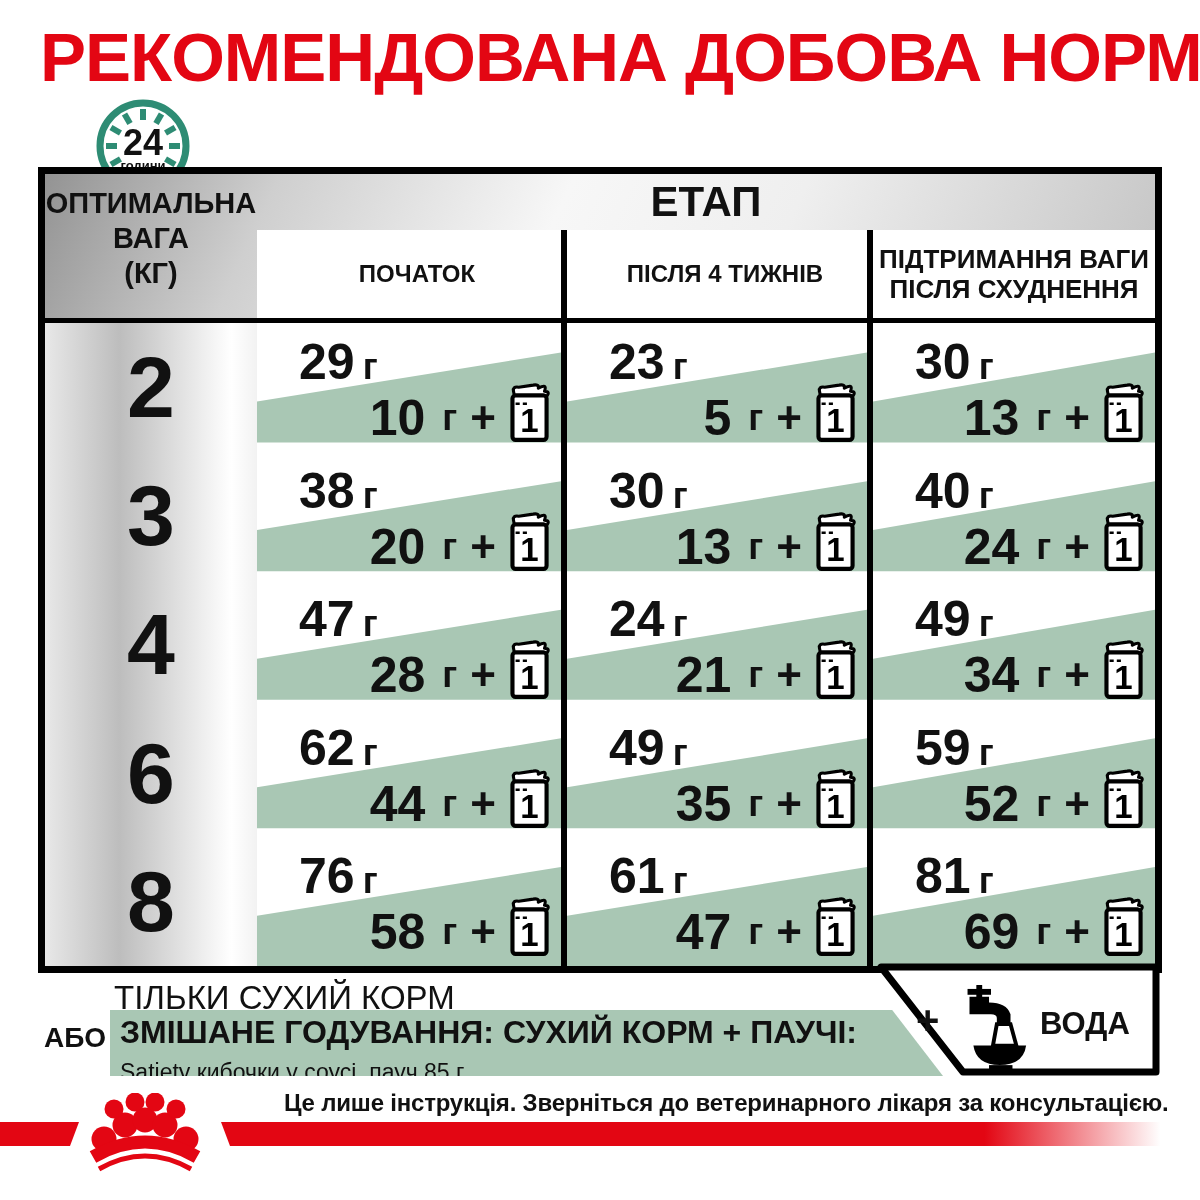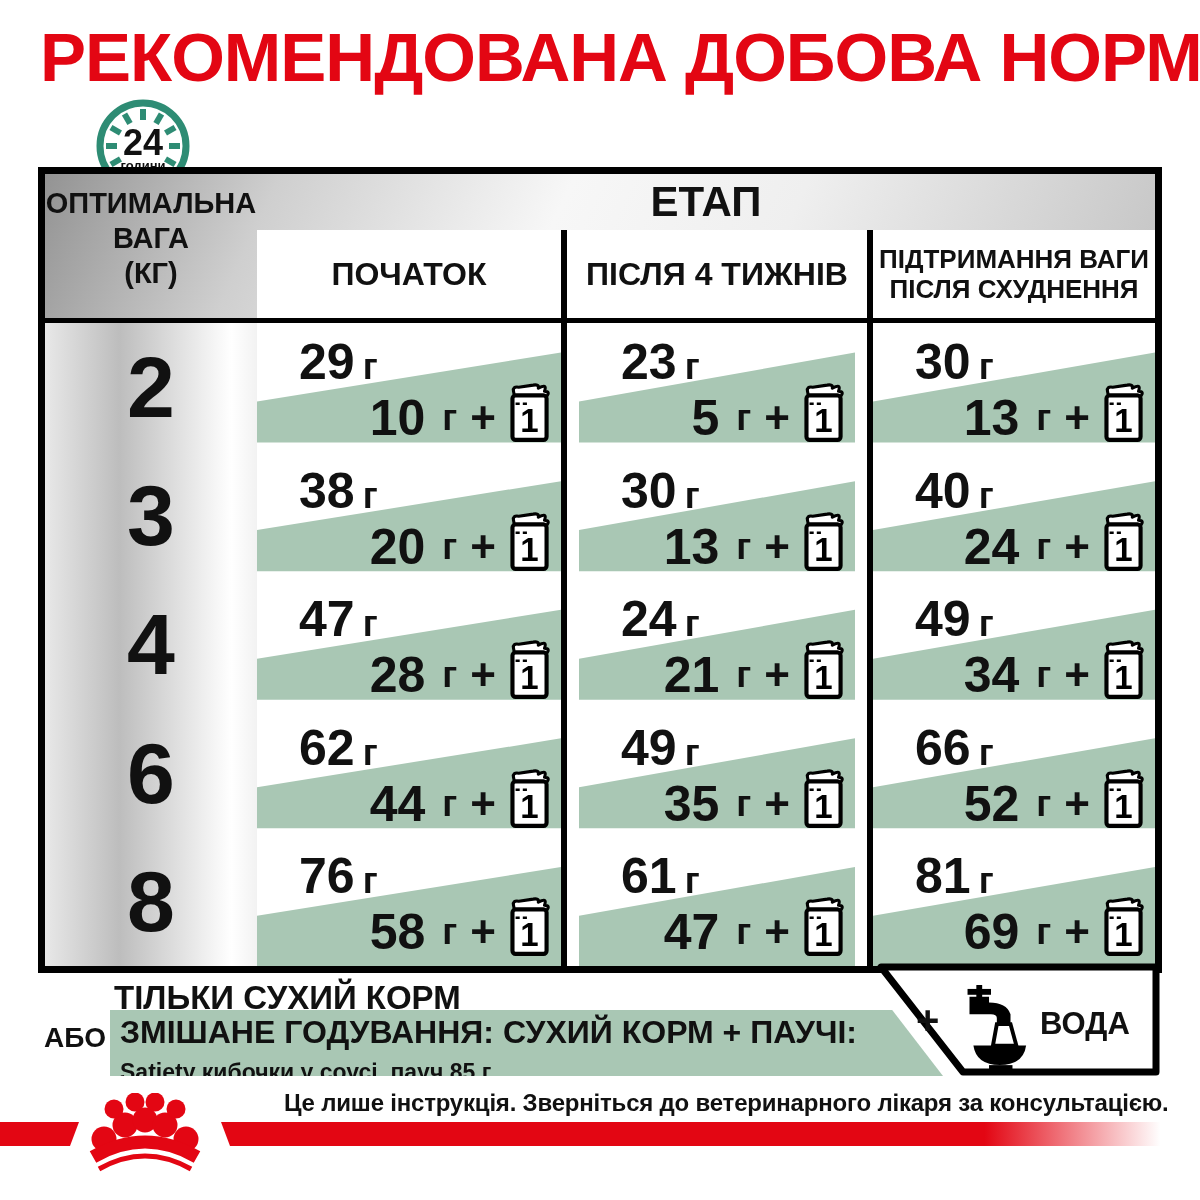--- a/index.html
+++ b/index.html
@@ -18,52 +18,52 @@
   .ftable{left:38px;top:167px;width:1124px;height:806px;border:7px solid #000;
           background:#fff;box-sizing:border-box;z-index:2;}
   .leftcol-bg{left:0;top:0;width:212px;height:792px;
       background:linear-gradient(90deg,#e8e8e8 0%,#bdbdbd 35%,#ffffff 88%,#f2f2f2 100%);}
   .header-band{left:0;top:0;width:1110px;height:149px;
       background:linear-gradient(115deg,#939393 0%,#cfcfcf 20%,#f7f7f7 45%,#efefef 65%,#c3c3c3 100%);}
   .etap{left:212px;top:0;width:898px;height:56px;display:flex;align-items:center;
         justify-content:center;font-size:42px;font-weight:bold;}
   .col1hdr{left:0;top:12px;width:212px;text-align:center;font-size:29px;font-weight:bold;line-height:35px;}
   .subbox{top:56px;height:88px;background:#fff;display:flex;align-items:center;justify-content:center;
-          text-align:center;font-size:32px;font-weight:bold;}
+          text-align:center;font-size:24px;font-weight:bold;padding-left:8px;}
   .sb0{left:212px;width:304px;}
   .sb1{left:522px;width:300px;}
   .sb2{left:828px;width:282px;font-size:26px;line-height:30px;padding:0 2px;box-sizing:border-box;}
   .vsep{top:56px;width:6px;height:736px;background:#000;z-index:5;}
   .v1{left:516px;} .v2{left:822px;}
   .hrule{left:0;top:144px;width:1110px;height:5px;background:#000;z-index:6;}
 
   .rows{left:0;top:149px;width:1110px;height:643px;}
   .trow{position:relative;width:1110px;height:20%;}
   .weight{position:absolute;left:0;top:0;width:212px;height:100%;display:flex;align-items:center;
           justify-content:center;font-size:86px;font-weight:bold;}
   .cell{position:absolute;top:0;height:100%;}
-  .c0{left:212px;width:304px;} .c1{left:534px;width:276px;} .c2{left:828px;width:282px;}
+  .c0{left:212px;width:304px;} .c1{left:522px;width:300px;} .c2{left:828px;width:282px;}
   .green{position:absolute;left:0;top:0;width:100%;height:100%;background:#a9c7b4;
          clip-path:polygon(0 61%,100% 23%,100% 93%,0 93%);}
   .trow:last-child .green{clip-path:polygon(0 61%,100% 23%,100% 100%,0 100%);}
   .dry{position:absolute;left:34px;top:10px;font-weight:bold;white-space:nowrap;}
   .num{font-size:50px;font-weight:bold;margin-left:8px;}
   .unit{font-size:36px;font-weight:bold;margin-left:8px;}
   .mix{position:absolute;right:8px;top:64px;height:62px;display:flex;align-items:center;
        gap:9px;font-weight:bold;white-space:nowrap;}
   .plus{font-size:44px;font-weight:bold;margin-left:4px;}
   .pouch{width:48px;height:62px;margin-top:-10px;flex:none;}
 
   
-  .dryonly{left:114px;top:979px;font-size:33px;font-weight:bold;}
+  .dryonly{left:114px;top:979px;font-size:33px;font-weight:normal;}
   .abo{left:44px;top:1022px;font-size:28px;font-weight:bold;}
   .greenbar{left:110px;top:1010px;width:833px;height:66px;background:#a9c7b4;
             clip-path:polygon(0 0,93.9% 0,100% 100%,0 100%);padding:5px 0 0 10px;box-sizing:border-box;}
   .mixtitle{font-size:32px;font-weight:bold;line-height:34px;}
-  .mixsub{font-size:23px;font-weight:bold;line-height:26px;margin-top:10px;}
+  .mixsub{font-size:23px;font-weight:normal;line-height:26px;margin-top:10px;}
   .watersvg{left:845px;top:945px;width:330px;height:145px;z-index:3;}
   .wplus{left:916px;top:998px;font-size:40px;font-weight:bold;z-index:4;}
   .faucet{left:948px;top:984px;width:84px;height:88px;z-index:4;}
   .voda{left:1040px;top:1006px;font-size:31px;font-weight:bold;z-index:4;}
 
   
   .note{left:284px;top:1089px;font-size:24px;font-weight:bold;letter-spacing:-0.2px;}
   .band{top:1122px;height:24px;background:#e30613;}
   .band-l{left:0;width:79px;clip-path:polygon(0 0,100% 0,calc(100% - 9px) 100%,0 100%);}
   .band-r{left:221px;width:979px;
@@ -286,21 +286,21 @@
               <svg class="pouch" viewBox="0 0 46 60">
                 <path d="M9 14 L8 9 Q7 4 13 5 L27 3 Q33 2 32 6 Q41 1 38 9 Q44 9 40 14 Z" fill="#fff" stroke="#000" stroke-width="3" stroke-linejoin="round"></path>
                 <rect x="7" y="13" width="33" height="43" rx="3" fill="#fff" stroke="#000" stroke-width="4"></rect>
                 <line x1="10" y1="21" x2="22" y2="21" stroke="#000" stroke-width="2.5" stroke-dasharray="4 3"></line>
                 <text x="23.5" y="48" text-anchor="middle" font-size="32" font-weight="bold" font-family="Liberation Sans, sans-serif" fill="#000">1</text>
               </svg>
             </div>
           </div>
           <div class="cell c2">
             <div class="green"></div>
-            <div class="dry"><span class="num">66</span><span class="unit">г</span></div>
+            <div class="dry"><span class="num">59</span><span class="unit">г</span></div>
             <div class="mix">
               <span class="num">52</span>
               <span class="unit">г</span>
               <span class="plus">+</span>
               <svg class="pouch" viewBox="0 0 46 60">
                 <path d="M9 14 L8 9 Q7 4 13 5 L27 3 Q33 2 32 6 Q41 1 38 9 Q44 9 40 14 Z" fill="#fff" stroke="#000" stroke-width="3" stroke-linejoin="round"></path>
                 <rect x="7" y="13" width="33" height="43" rx="3" fill="#fff" stroke="#000" stroke-width="4"></rect>
                 <line x1="10" y1="21" x2="22" y2="21" stroke="#000" stroke-width="2.5" stroke-dasharray="4 3"></line>
                 <text x="23.5" y="48" text-anchor="middle" font-size="32" font-weight="bold" font-family="Liberation Sans, sans-serif" fill="#000">1</text>
               </svg>

